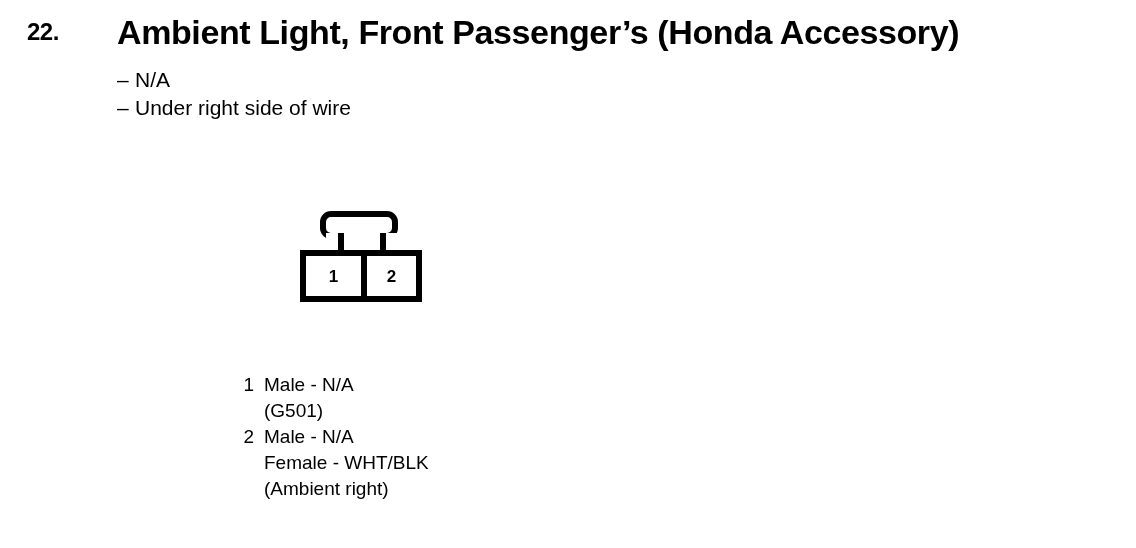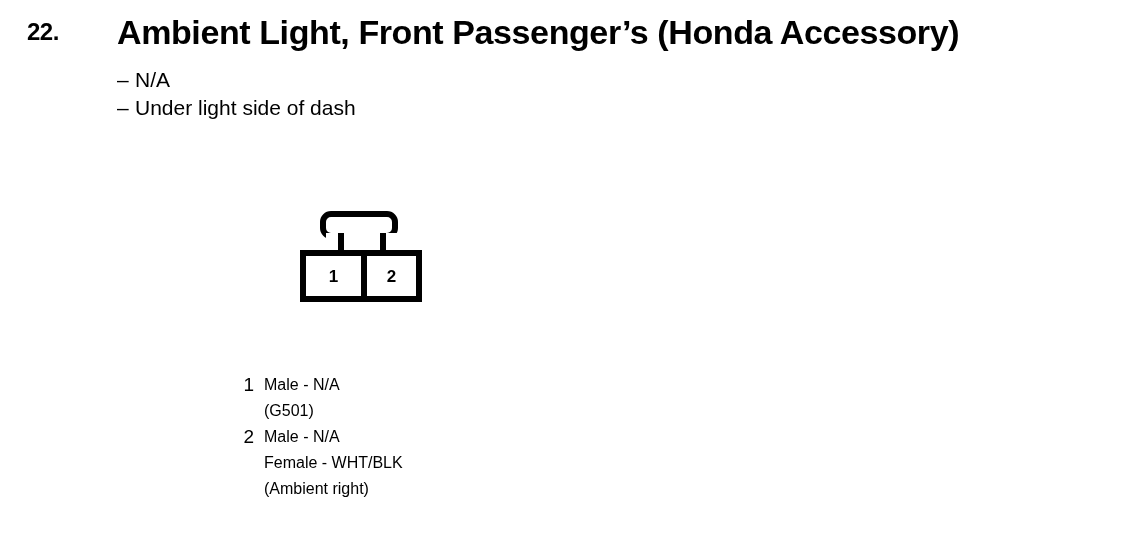--- a/index.html
+++ b/index.html
@@ -148,36 +148,36 @@
     top: 0px;
     width: 18px;
     text-align: right;
     font-size: 19px;
     line-height: 26px;
   }
   .legend-lines {
     margin-left: 28px;
   }
   .legend-line {
-    font-size: 16px;
+    font-size: 19px;
     line-height: 26px;
     white-space: nowrap;
   }
 </style>
 </head>
 <body>
 
 <div id="header">
   <div id="item-number">22.</div>
   <div id="item-title">Ambient Light, Front Passenger’s (Honda Accessory)</div>
 </div>
 
 <div id="bullet-list">
   <div class="bullet-row"><span class="bullet-dash">–</span><span>N/A</span></div>
-  <div class="bullet-row"><span class="bullet-dash">–</span><span>Under light side of dash</span></div>
+  <div class="bullet-row"><span class="bullet-dash">–</span><span>Under right side of wire</span></div>
 </div>
 
 <div id="connector-diagram">
   <div id="connector-latch"></div>
   <div id="latch-clear-left" class="latch-clear"></div>
   <div id="latch-clear-right" class="latch-clear"></div>
   <div id="connector-stem"></div>
   <div id="connector-body">
     <div class="pin-cell">1</div>
     <div class="pin-cell">2</div>

